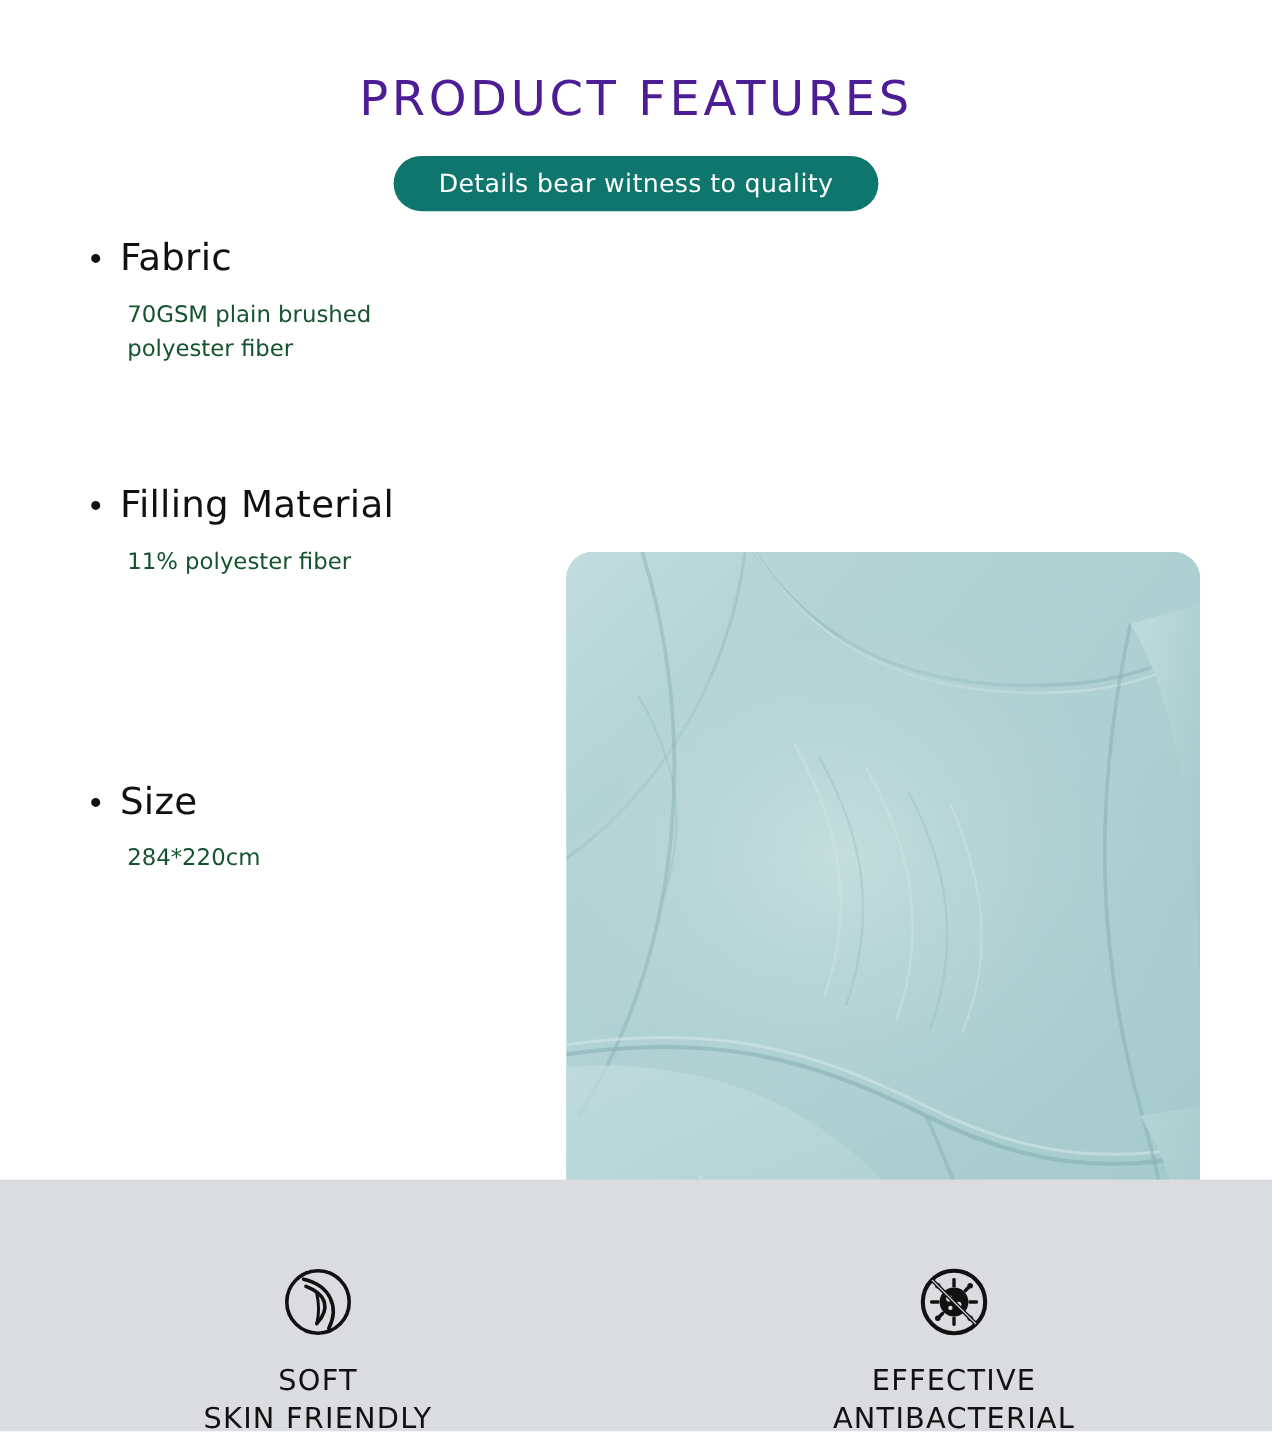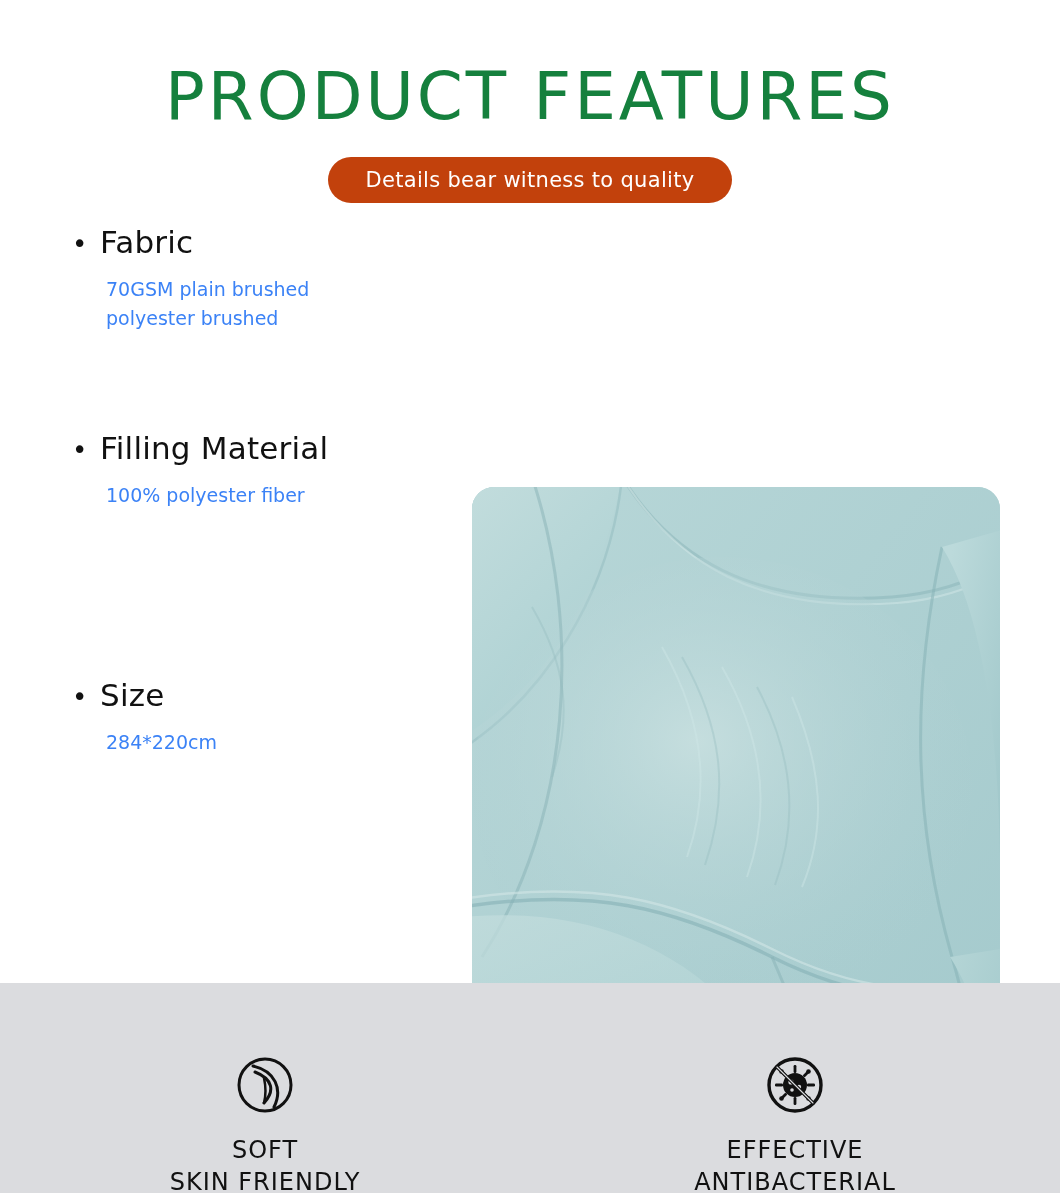--- a/index.html
+++ b/index.html
@@ -15,38 +15,38 @@
     position: relative;
   }
 
   
   .header {
     width: 100%;
     padding-top: 62px;
     text-align: center;
   }
   .page-title {
-    font-size: 66px;
+    font-size: 40px;
     font-weight: 400;
     letter-spacing: 3px;
-    color: #15803d;
+    color: #4c1d95;
     line-height: 1.05;
     margin: 0;
     font-family: "DejaVu Sans", "Liberation Sans", sans-serif;
   }
   .badge-wrap {
     margin-top: 26px;
     display: flex;
     justify-content: center;
   }
   .subtitle-badge {
     display: inline-flex;
     align-items: center;
     justify-content: center;
-    background: #c2410c;
+    background: #0f766e;
     color: #ffffff;
     border-radius: 26px;
     height: 46px;
     padding: 0 38px;
     font-size: 21px;
     letter-spacing: 0.3px;
     white-space: nowrap;
   }
 
   
@@ -87,21 +87,21 @@
     font-weight: 400;
     color: #111111;
     letter-spacing: 0.2px;
     line-height: 1.15;
     margin-left: 12px;
   }
   .feature-desc {
     margin-left: 34px;
     margin-top: 14px;
     font-size: 19px;
-    color: #3b82f6;
+    color: #14532d;
     line-height: 1.55;
   }
   .feature-desc div { white-space: nowrap; }
 
   
   .product-photo {
     position: absolute;
     left: 472px;
     top: 284px;
     width: 528px;
@@ -160,31 +160,31 @@
 
   <div class="feature-list">
 
     <div class="feature-block b0">
       <div class="feature-head">
         <span class="bullet">•</span>
         <span class="feature-title">Fabric</span>
       </div>
       <div class="feature-desc">
         <div>70GSM plain brushed</div>
-        <div>polyester brushed</div>
+        <div>polyester fiber</div>
       </div>
     </div>
 
     <div class="feature-block b1">
       <div class="feature-head">
         <span class="bullet">•</span>
         <span class="feature-title">Filling Material</span>
       </div>
       <div class="feature-desc">
-        <div>100% polyester fiber</div>
+        <div>11% polyester fiber</div>
       </div>
     </div>
 
     <div class="feature-block b2">
       <div class="feature-head">
         <span class="bullet">•</span>
         <span class="feature-title">Size</span>
       </div>
       <div class="feature-desc">
         <div>284*220cm</div>

